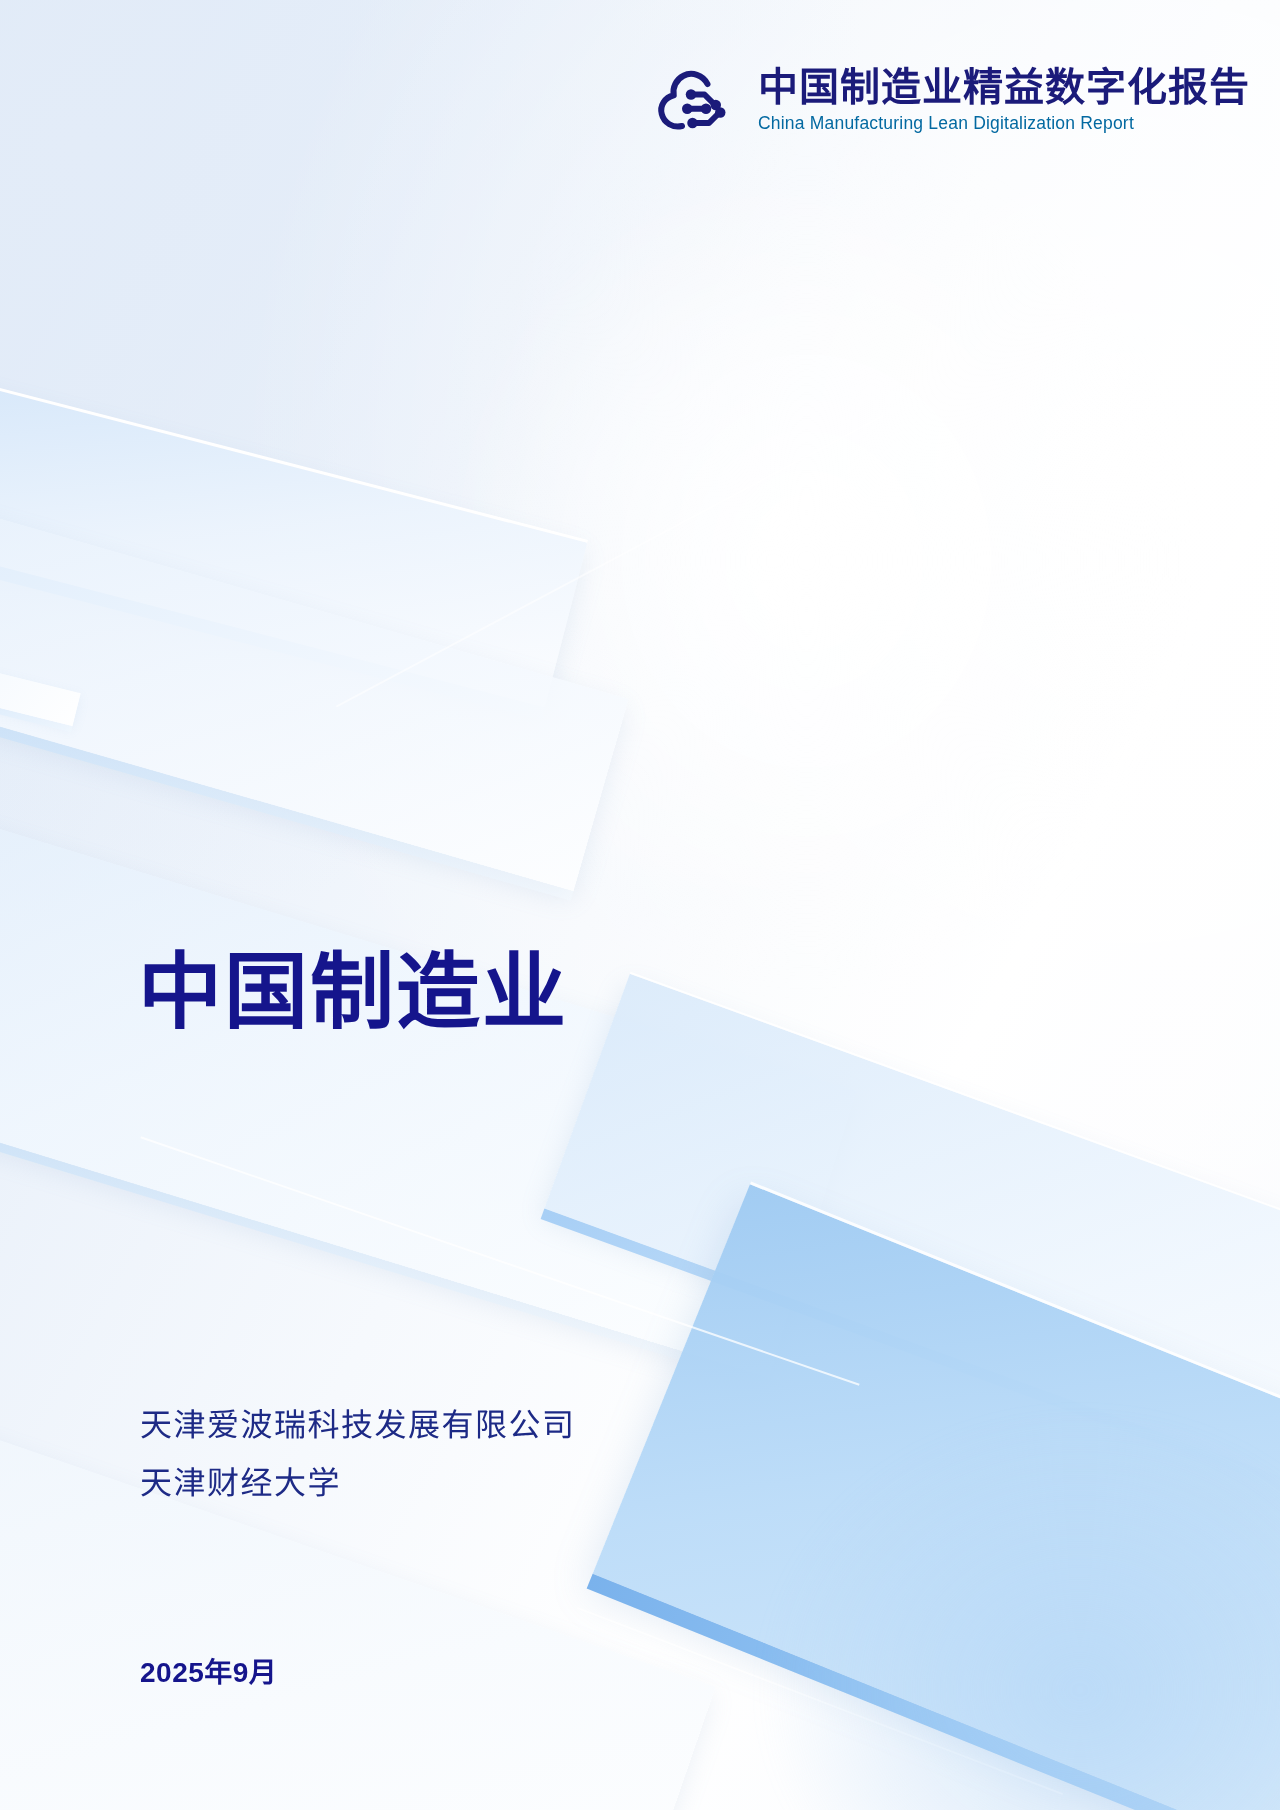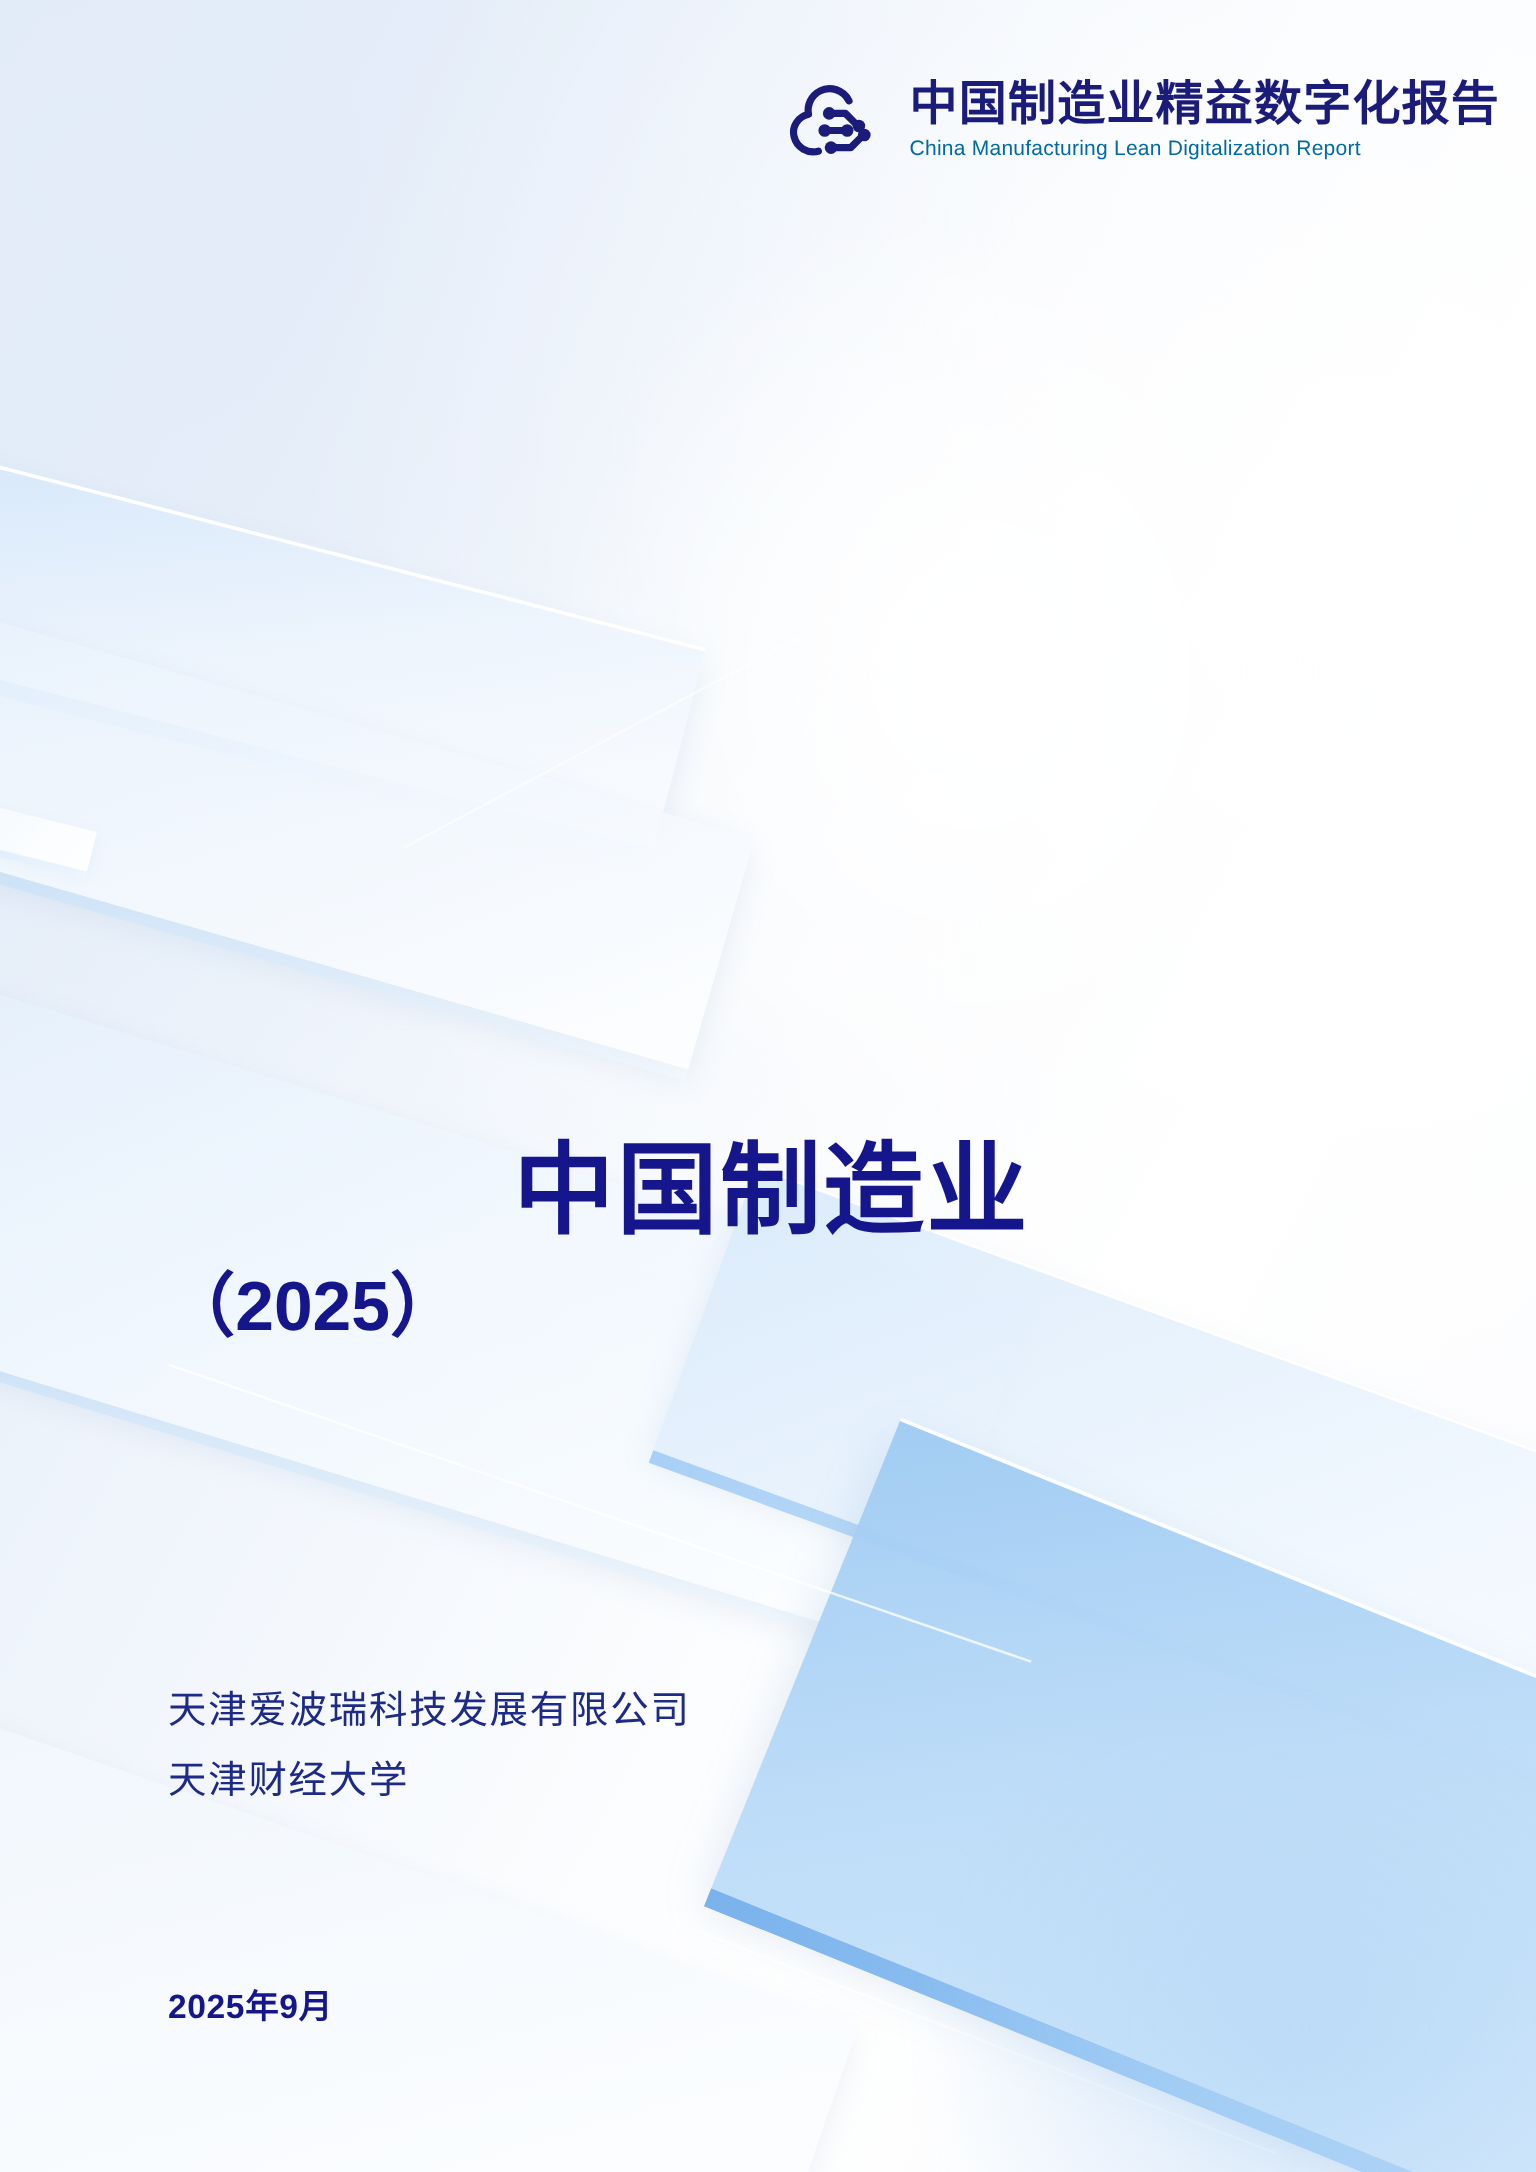--- a/index.html
+++ b/index.html
@@ -253,21 +253,20 @@
     top: 940px;
     width: 1010px;
   }
   .title-line {
     font-size: 84px;
     font-weight: 700;
     letter-spacing: 2px;
     color: #15158c;
     line-height: 1.26;
     white-space: nowrap;
-    text-align: center;
   }
   .title-year {
     font-size: 58px;
     font-weight: 700;
     letter-spacing: 0px;
     color: #15158c;
     line-height: 1.28;
     margin-top: 6px;
     white-space: nowrap;
   }
@@ -376,21 +375,20 @@
         </g>
       </svg>
       <div class="logo-text-block">
         <div class="logo-cn">中国制造业精益数字化报告</div>
         <div class="logo-en">China Manufacturing Lean Digitalization Report</div>
       </div>
     </div>
 
     <div class="title-block">
       <div class="title-line">中国制造业</div>
-      <div class="title-year">（2025）</div>
     </div>
 
     <div class="orgs">
       <div class="org-line">天津爱波瑞科技发展有限公司</div>
       <div class="org-line">天津财经大学</div>
     </div>
 
     <div class="date-line">2025年9月</div>
 
   </div>

